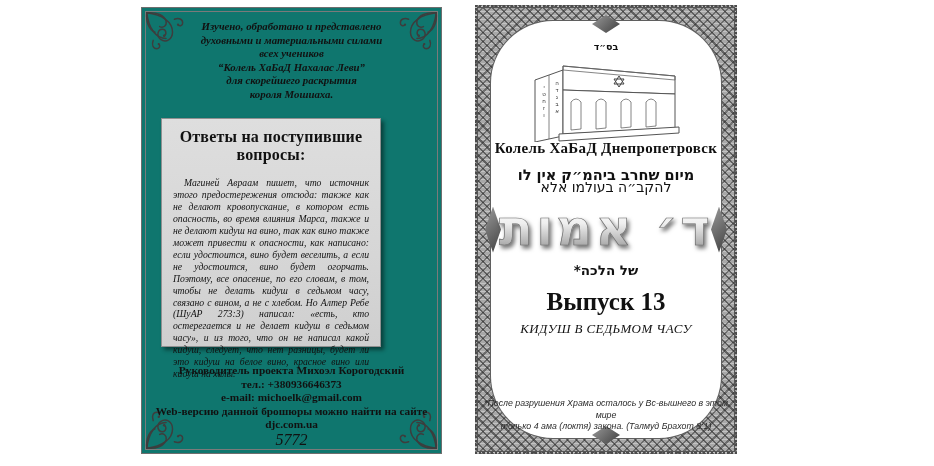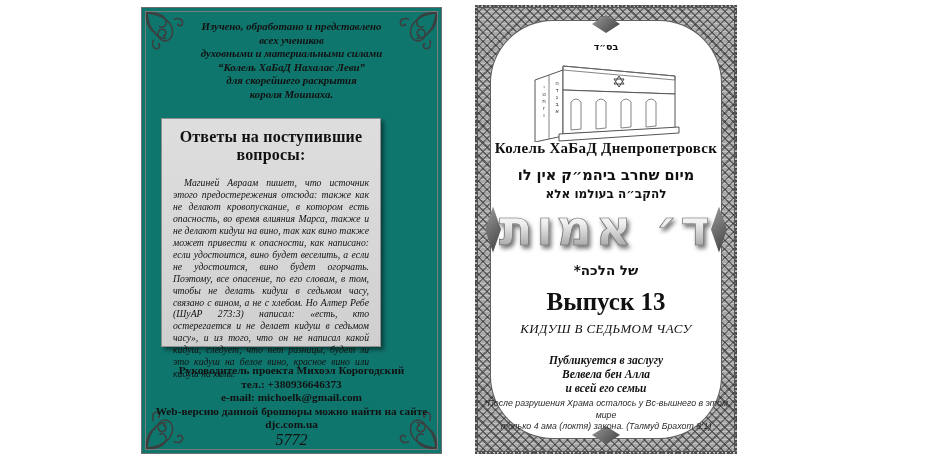--- a/index.html
+++ b/index.html
@@ -51,21 +51,21 @@
   .pendant.right{width:16px;height:46px;top:50%;right:8px;transform:translateY(-50%);}
   .rp-text{position:absolute;left:0;width:100%;text-align:center;}
   .hebrew{font-family:"DejaVu Sans", sans-serif;direction:rtl;}
   .rp-bsd{top:34px;font-size:9.5px;font-weight:bold;}
   .rp-building{position:absolute;top:47px;left:50%;transform:translateX(-50%);
     width:166px;height:88px;}
   .side-letters{position:absolute;font-family:"DejaVu Sans",sans-serif;font-size:5.5px;
     line-height:7px;writing-mode:vertical-rl;text-orientation:upright;letter-spacing:1px;color:#333;}
   .rp-org{top:133px;font-weight:bold;font-size:15px;letter-spacing:.3px;}
   .rp-heb1{top:160px;font-size:14.5px;font-weight:bold;}
-  .rp-heb2{top:180px;font-size:12px;font-weight:bold;}
+  .rp-heb2{top:172px;font-size:14px;font-weight:normal;}
   .rp-big{top:192px;font-size:50px;line-height:58px;font-weight:bold;letter-spacing:3px;
     background:linear-gradient(180deg,#ffffff 12%,#efefef 42%,#b5b5b5 74%,#838383 100%);
     -webkit-background-clip:text;background-clip:text;color:transparent;
     -webkit-text-stroke:.7px #6f6f6f;
     filter:drop-shadow(2.5px 3.5px 2px rgba(0,0,0,0.55));}
   .rp-sub{top:255px;font-size:13.5px;font-weight:bold;}
   .rp-issue{top:281px;font-size:25px;font-weight:bold;}
   .rp-subtitle{top:314px;font-size:13px;font-style:italic;letter-spacing:.4px;}
   .rp-dedication{top:346px;font-weight:bold;font-style:italic;font-size:11.5px;line-height:14px;}
   .rp-footnote{top:391px;font-style:italic;font-size:8.8px;line-height:11.5px;color:#2b2b2b;
@@ -145,22 +145,22 @@
       <g fill="#3d3d3d">
           <circle cx="22" cy="28" r="1.4"></circle>
           <circle cx="37" cy="16" r="1.2"></circle>
           <circle cx="16" cy="37" r="1.2"></circle>
         </g>
     </svg>
   </div>
 
   <div class="lp-intro">
     <div>Изучено, обработано и представлено</div>
+    <div>духовными и материальными силами</div>
     <div>всех учеников</div>
-    <div>духовными и материальными силами</div>
     <div>“Колель ХаБаД Нахалас Леви”</div>
     <div>для скорейшего раскрытия</div>
     <div>короля Мошиаха.</div>
   </div>
 
   <div class="qa-box">
     <div class="qa-title">Ответы на поступившие вопросы:</div>
     <p class="qa-body">Магиней Авраам пишет, что источник этого предостережения отсюда: также как не делают кровопускание, в котором есть опасность, во время влияния Марса, также и не делают кидуш на вино, так как вино также может привести к опасности, как написано: если удостоится, вино будет веселить, а если не удостоится, вино будет огорчать. Поэтому, все опасение, по его словам, в том, чтобы не делать кидуш в седьмом часу, связано с вином, а не с хлебом. Но Алтер Ребе (ШуАР 273:3) написал: «есть, кто остерегается и не делает кидуш в седьмом часу», и из того, что он не написал какой кидуш, следует, что нет разницы, будет ли это кидуш на белое вино, красное вино или кидуш на халы.</p>
   </div>
 
@@ -211,23 +211,18 @@
   </div>
 
   <div class="rp-text rp-heb1 hebrew">מיום שחרב ביהמ״ק אין לו</div>
   <div class="rp-text rp-org">Колель ХаБаД Днепропетровск</div>
   <div class="rp-text rp-heb2 hebrew">להקב״ה בעולמו אלא</div>
   <div class="rp-text rp-big hebrew">ד׳ אמות</div>
   <div class="rp-text rp-sub hebrew">של הלכה*</div>
   <div class="rp-text rp-issue">Выпуск 13</div>
   <div class="rp-text rp-subtitle">КИДУШ В СЕДЬМОМ ЧАСУ</div>
 
-  <div class="rp-text rp-dedication">
-    <div>Публикуется в заслугу</div>
-    <div>Велвела бен Алла</div>
-    <div>и всей его семьи</div>
-  </div>
 
   <div class="rp-text rp-footnote">
     <div>*После разрушения Храма осталось у Вс-вышнего в этом  мире</div>
     <div>только 4 ама (локтя) закона. (Талмуд Брахот 8:1)</div>
   </div>
 </div>
 
 </body></html>

